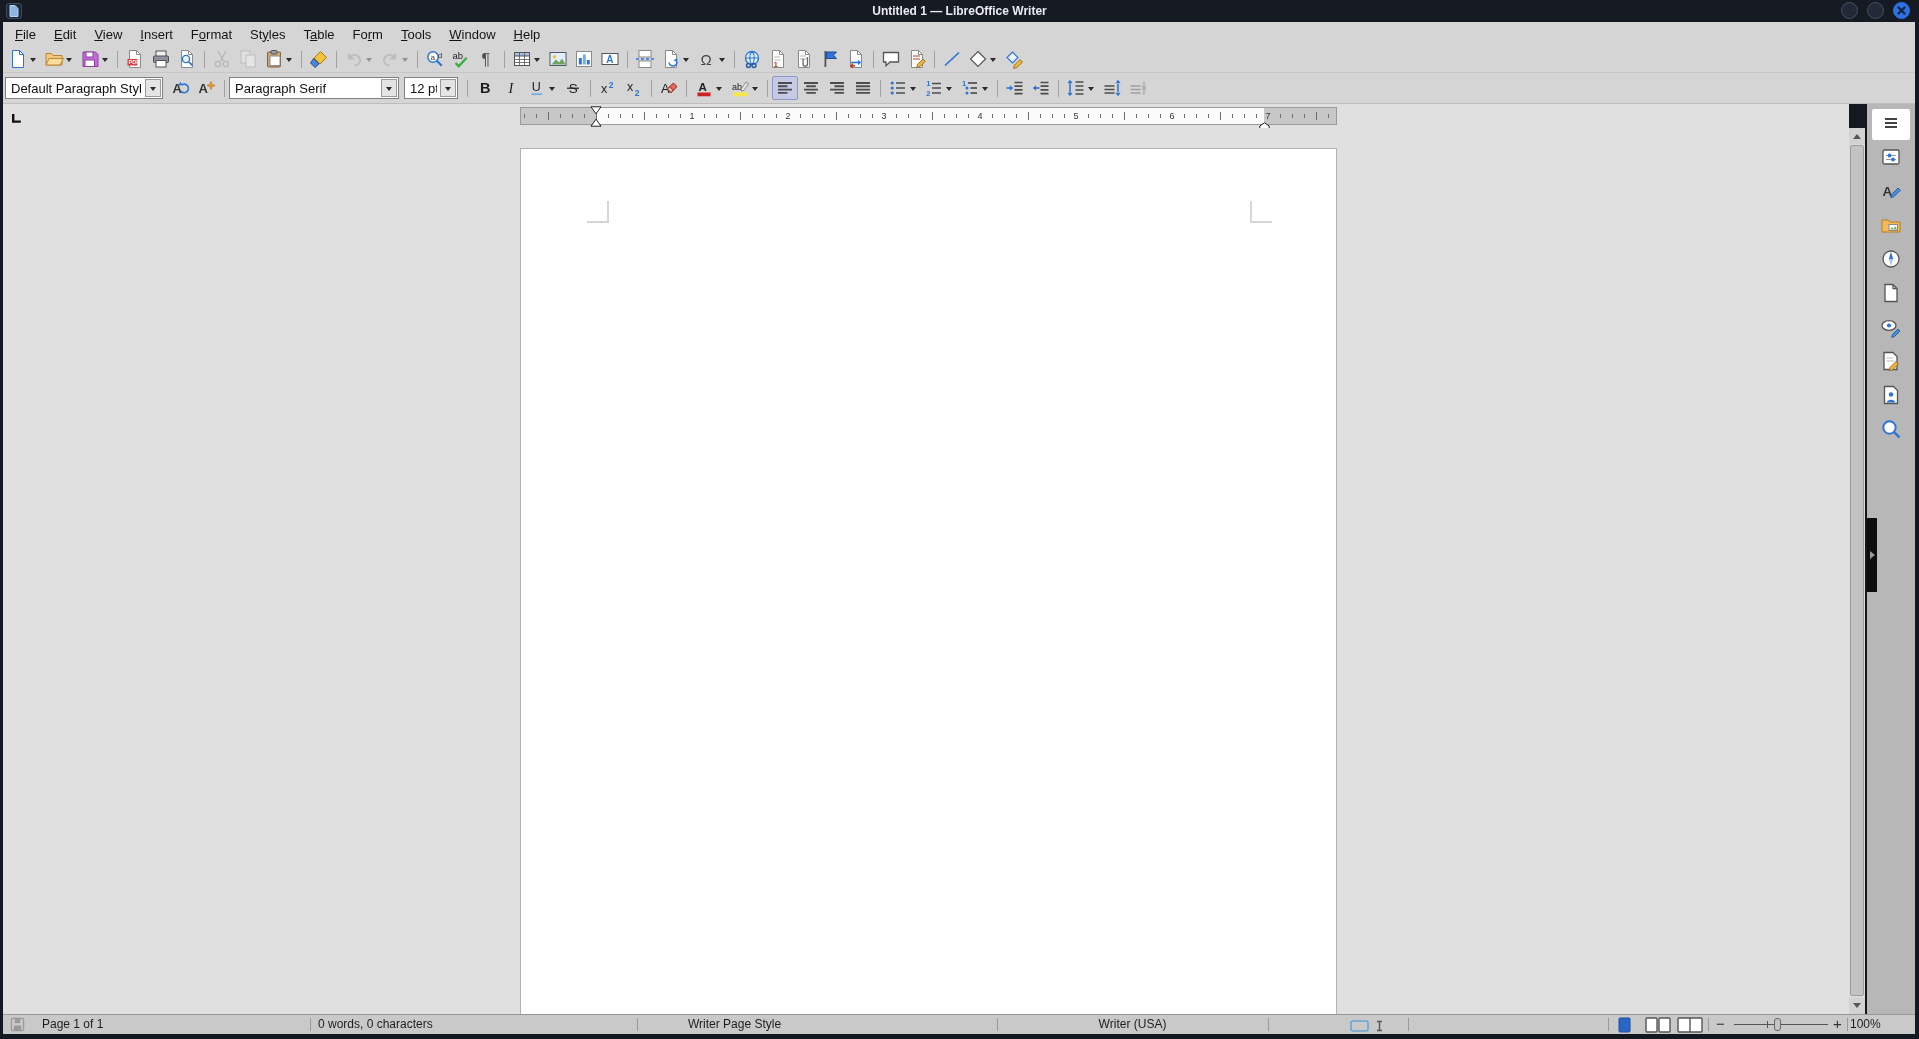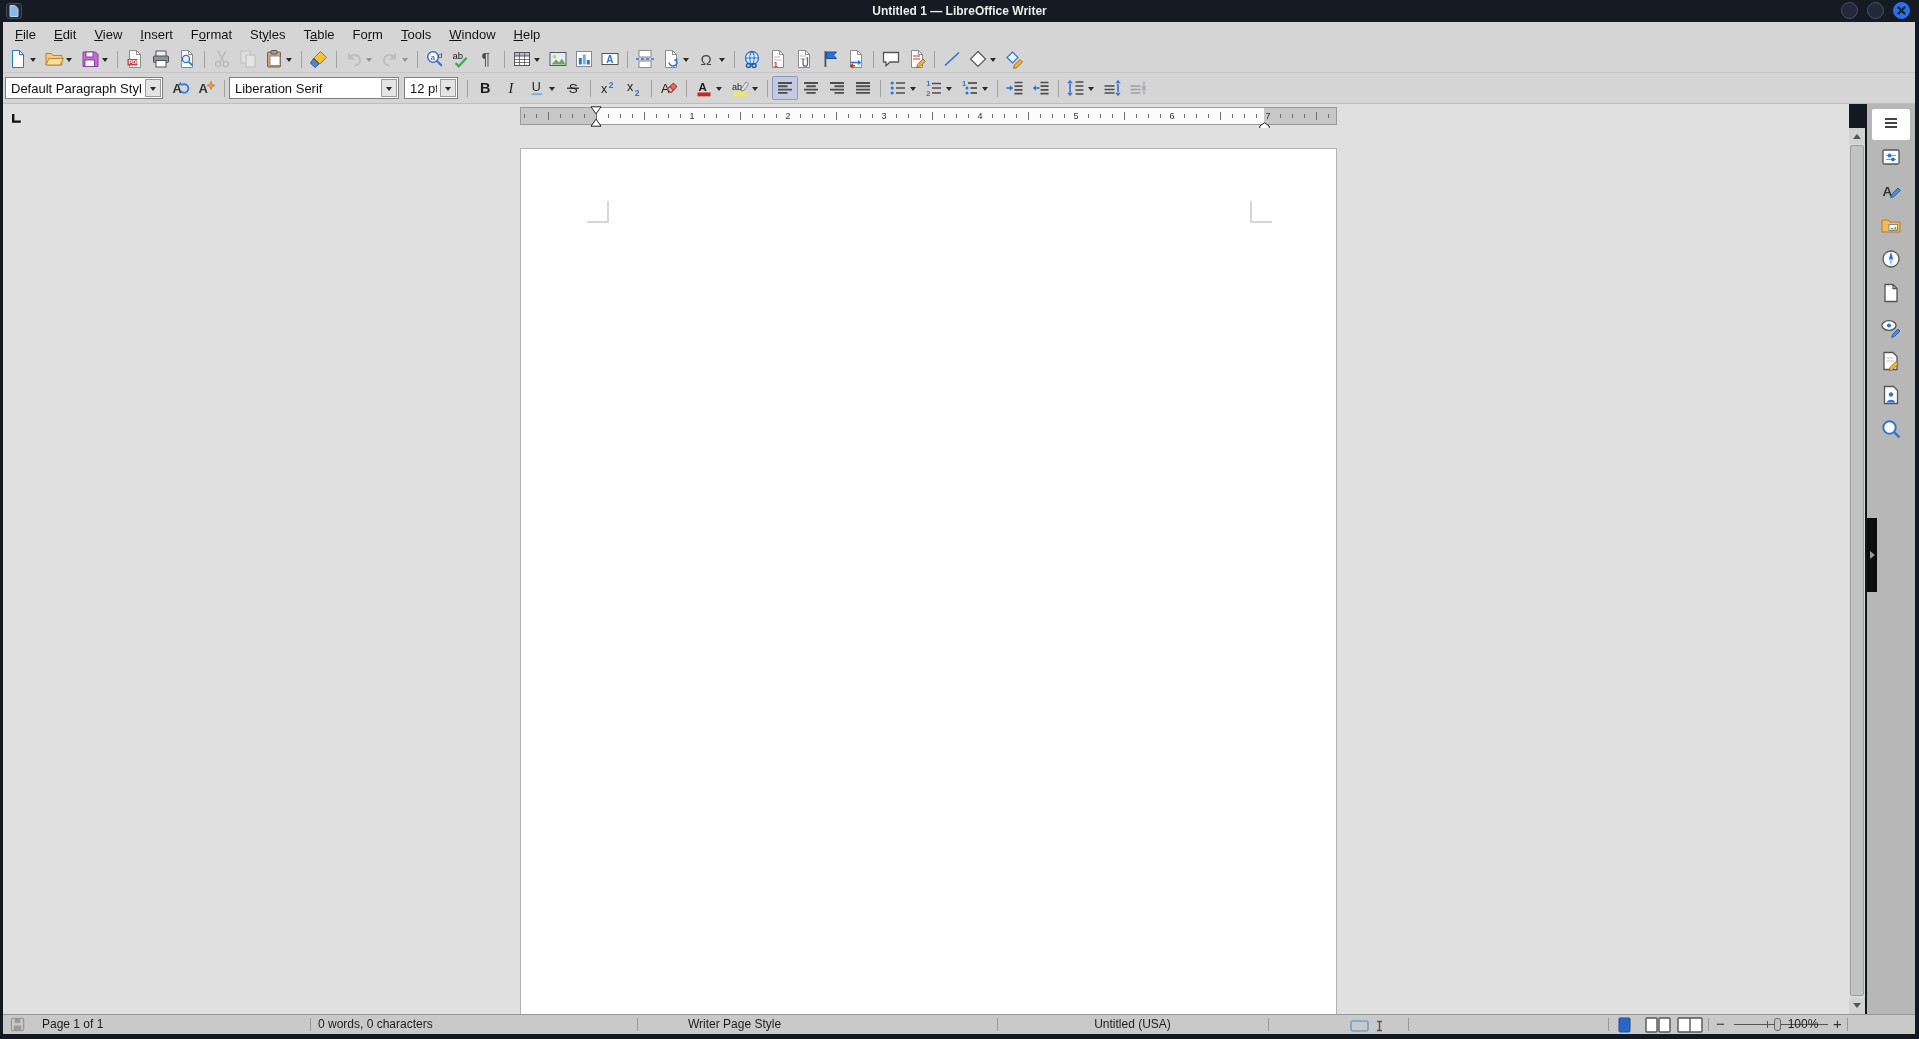--- a/index.html
+++ b/index.html
@@ -433,21 +433,21 @@
     <button class="tbtn">
       <span class="icn">
         <svg width="20" height="20" viewBox="0 0 20 20" font-family="Liberation Sans, sans-serif">
           <text x="1.5" y="15" font-size="13" font-weight="bold" fill="#333">A</text>
           <path d="M14 3.5l1.1 2.9 2.9 1.1-2.9 1.1L14 11.5l-1.1-2.9L10 7.5l2.9-1.1z" fill="#f29b38" stroke="#b56a12" stroke-width=".6"></path>
         </svg>
       </span>
     </button>
     <div class="tsep"></div>
     <div class="combo" style="width: 170px;">
-      <span class="cval">Liberation Serif</span>
+      <span class="cval">Paragraph Serif</span>
       <span class="cddbtn"></span>
     </div>
     <div class="combo" style="width: 54px;">
       <span class="cval">12 pt</span>
       <span class="cddbtn"></span>
     </div>
     <div class="tsep"></div>
     <button class="tbtn">
       <span class="icn">
         <svg width="20" height="20" viewBox="0 0 20 20" font-family="Liberation Sans, sans-serif">
@@ -828,21 +828,21 @@
       <rect x="5" y="2" width="6" height="4.5" fill="#9a9a9a"></rect>
         <rect x="4" y="9" width="8" height="5" fill="#9a9a9a"></rect>
     </svg>
   </span>
   <span class="sfield" style="left:42px;">Page 1 of 1</span>
   <span class="ssep" style="left:310px;"></span>
   <span class="sfield" style="left:318px;">0 words, 0 characters</span>
   <span class="ssep" style="left:637px;"></span>
   <span class="sfield" style="left:688px;">Writer Page Style</span>
   <span class="ssep" style="left:997px;"></span>
-  <span class="sfield" style="left:997px;width:271px;text-align:center;">Untitled (USA)</span>
+  <span class="sfield" style="left:997px;width:271px;text-align:center;">Writer (USA)</span>
   <span class="ssep" style="left:1268px;"></span>
   <span class="sfield" style="left:1350px;top:4px;">
     <svg width="34" height="12" viewBox="0 0 34 12">
       <rect x="1" y="1" width="17" height="10" rx="2" fill="none" stroke="#6ba3d6" stroke-width="1.6"></rect>
       <path d="M27 1.5h5M27 10.5h5M29.5 1.5v9" stroke="#555" stroke-width="1.4" fill="none"></path>
     </svg>
   </span>
   <span class="ssep" style="left:1408px;"></span>
   <span class="ssep" style="left:1608px;"></span>
   <span class="sfield" style="left:1618px;top:2px;">
@@ -862,18 +862,18 @@
       <path d="M13 1v14" stroke="#555" stroke-width="1.4"></path>
     </svg>
   </span>
   <span class="ssep" style="left:1708px;"></span>
   <span class="zbtn" style="left:1716px;">−</span>
   <span class="zoomtrack" style="left:1734px;width:94px;"></span>
   <span class="zoomtick" style="left:1767px;"></span>
   <span class="zoomhandle" style="left:1774px;"></span>
   <span class="zbtn" style="left:1833px;">+</span>
   <span class="ssep" style="left:1847px;"></span>
-  <span class="sfield" style="left:1772px;width:62px;text-align:center;">100%</span>
+  <span class="sfield" style="left:1850px;width:62px;text-align:left;">100%</span>
 </div>
 
 <div class="edge edgeL"></div>
 <div class="edge edgeR"></div>
 <div class="edge edgeB"></div>
 
 </body></html>

